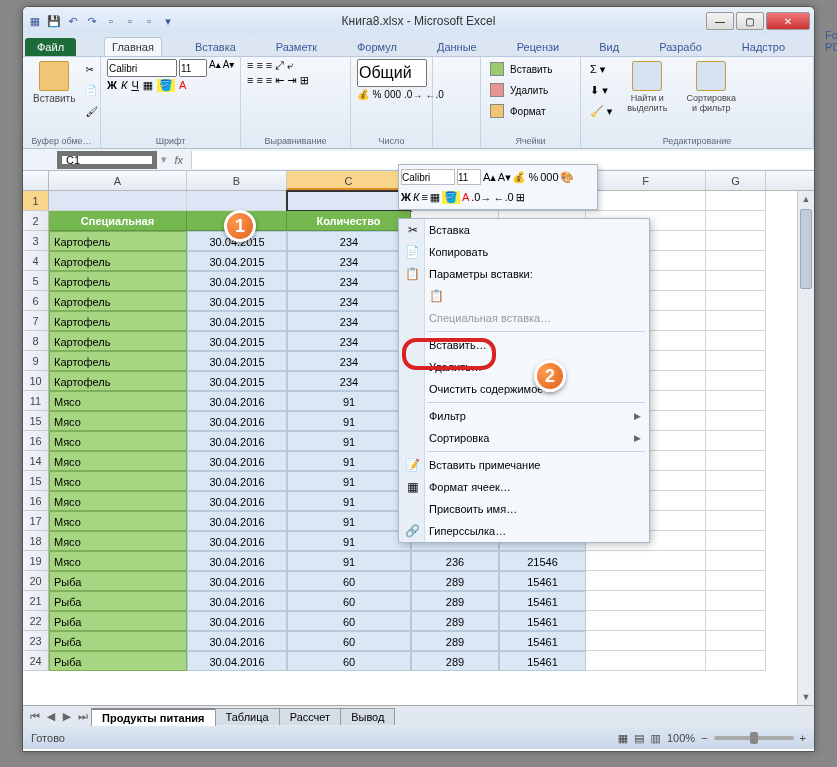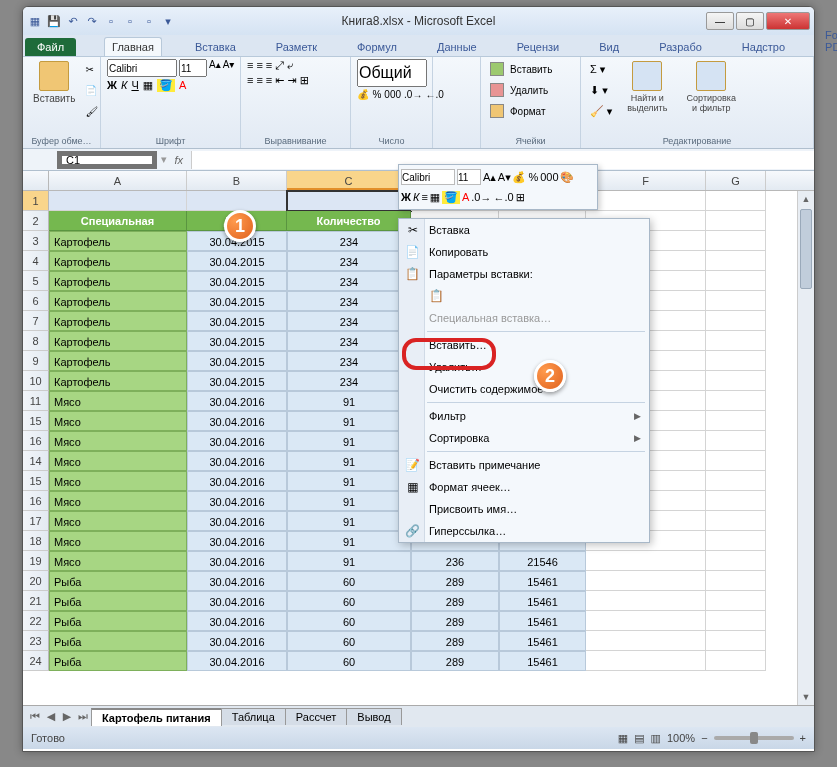--- a/index.html
+++ b/index.html
@@ -502,21 +502,21 @@
       <div class="thumb"></div>
       <div class="arr" style="position:absolute;bottom:0;width:100%">▼</div>
     </div>
   </div>
 
   <div class="sheet-tabs">
     <span class="navbtn">⏮</span>
     <span class="navbtn">◀</span>
     <span class="navbtn">▶</span>
     <span class="navbtn">⏭</span>
-    <div class="stab active">Картофель питания</div>
+    <div class="stab active">Продукты питания</div>
     <div class="stab">Таблица</div>
     <div class="stab">Рассчет</div>
     <div class="stab">Вывод</div>
   </div>
 
   <div class="statusbar">
     <span>Готово</span>
     <div class="zoom">
       <span>▦</span>
       <span>▤</span>

